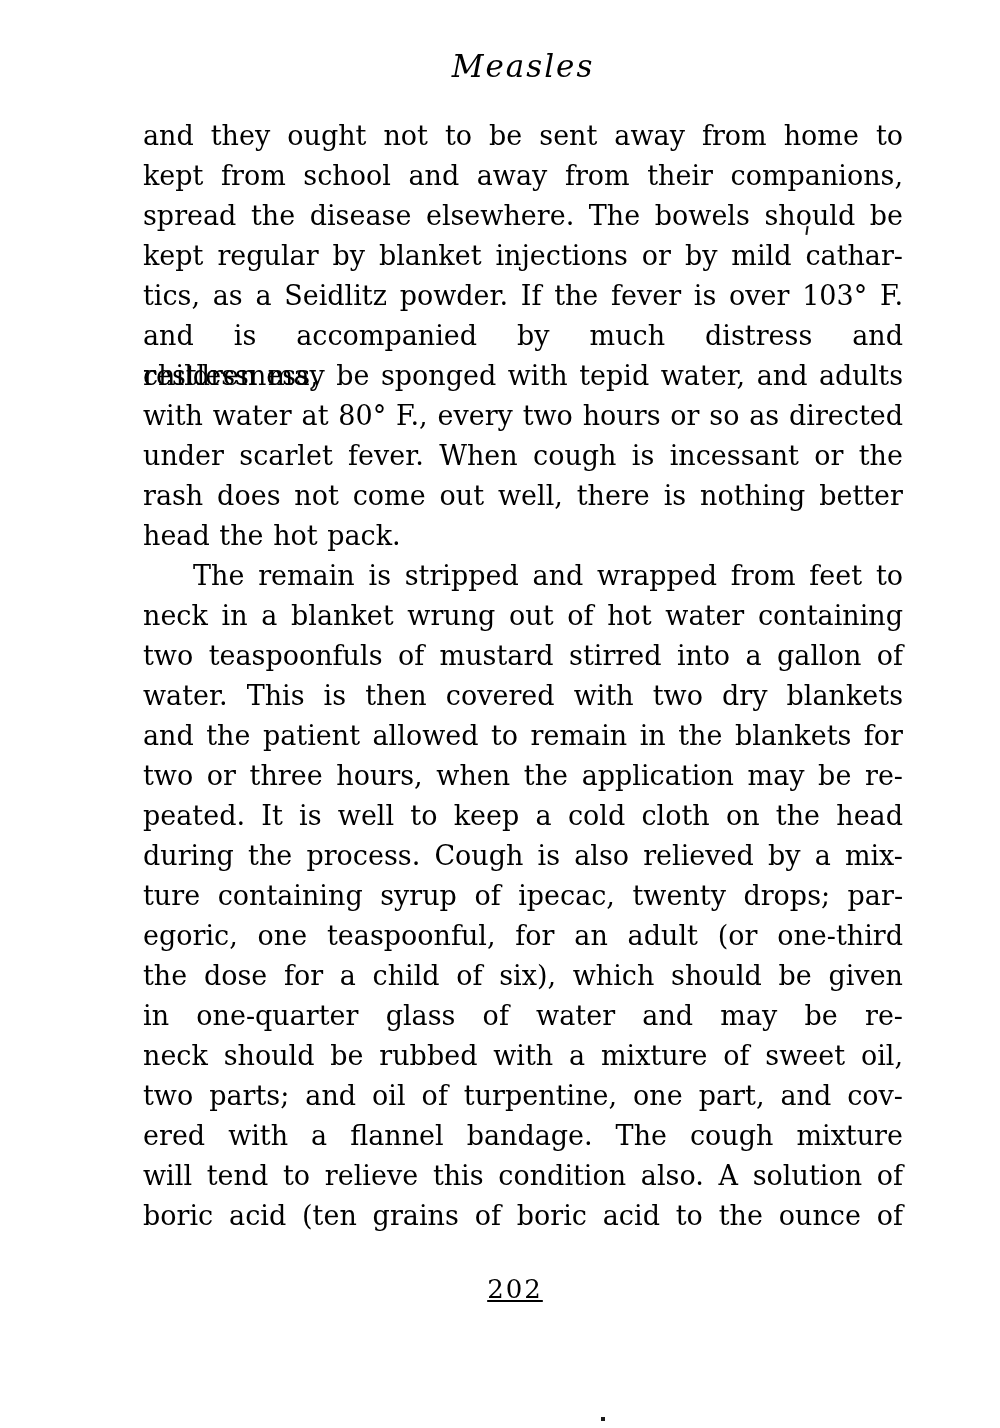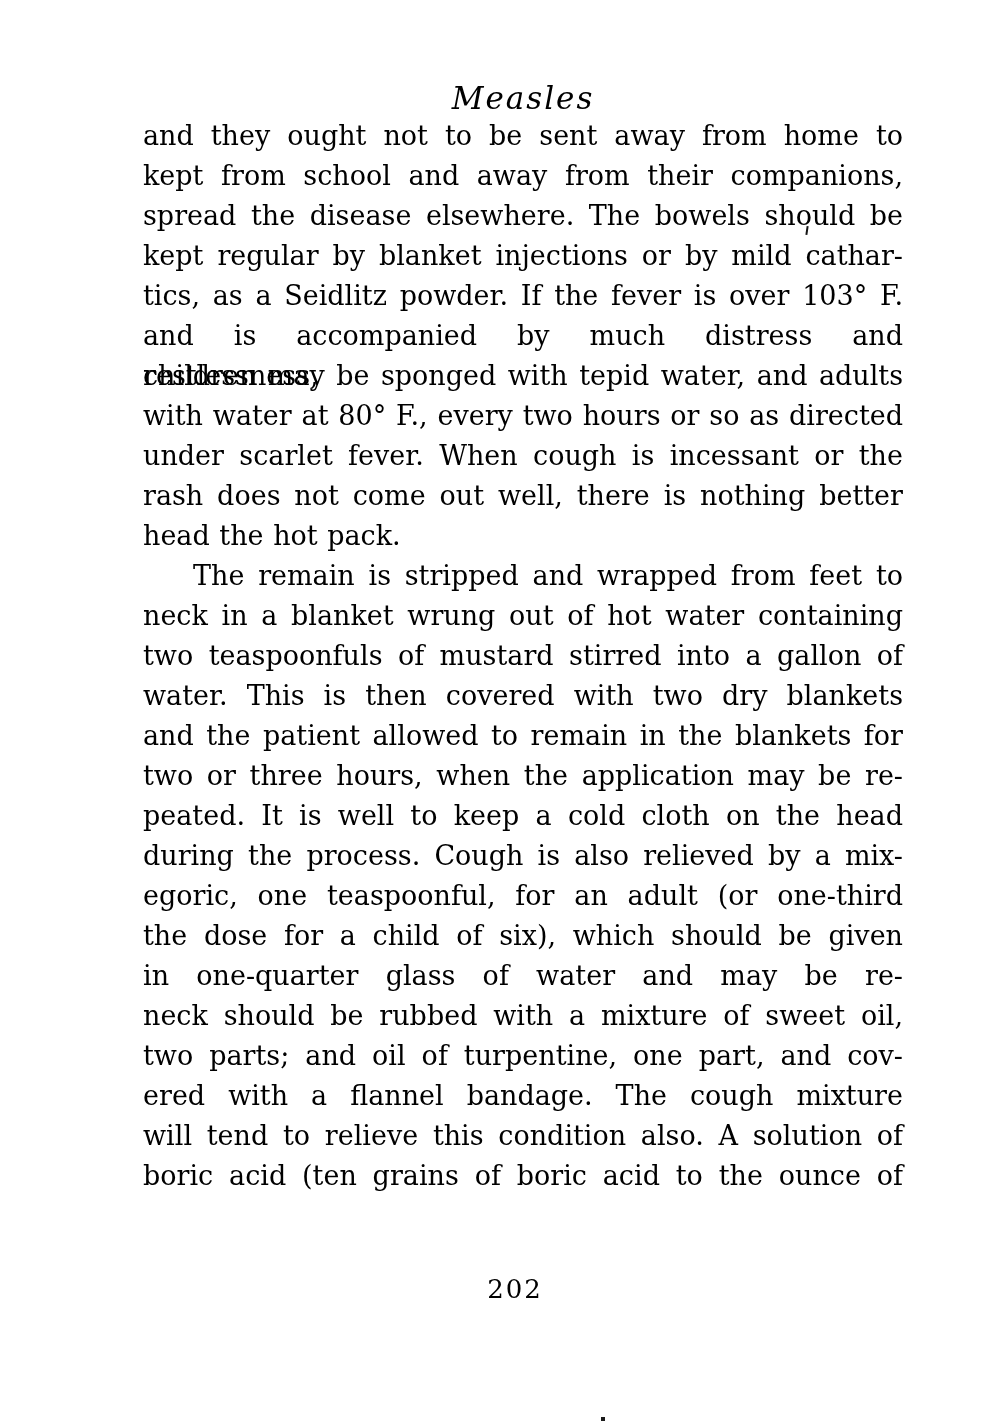--- a/index.html
+++ b/index.html
@@ -16,21 +16,20 @@
     color: var(--ink, #000000);
   }
   .running-head {
     position: absolute;
     top: 46px; left: 143px; width: 760px;
     text-align: center;
     font-style: italic;
     font-size: 31px;
     letter-spacing: 2px;
     line-height: 40px;
-    margin-top: 32px;
   }
   .body-block {
     position: absolute;
     top: 116px; left: 143px; width: 760px;
   }
   .line {
     font-size: 27px;
     line-height: 40px;
     height: 40px;
     text-align: justify;
@@ -42,20 +41,21 @@
   }
   .line.no-justify { text-align-last: left; }
   .line.indent { padding-left: 50px; }
   .folio {
     position: absolute;
     top: 1272px; left: 143px; width: 744px;
     text-align: center;
     font-size: 26px;
     letter-spacing: 2px;
     line-height: 34px;
+    text-decoration: underline;
   }
   .speck {
     position: absolute;
     left: 601px; top: 1417px;
     width: 4px; height: 4px;
     background: #1a1a1a;
   }
   .tick {
     position: absolute;
     left: 806px; top: 226px;
@@ -86,20 +86,21 @@
       </div>
       <div>
         <div class="line indent">The remain is stripped and wrapped from feet to</div>
         <div class="line">neck in a blanket wrung out of hot water containing</div>
         <div class="line">two teaspoonfuls of mustard stirred into a gallon of</div>
         <div class="line">water. This is then covered with two dry blankets</div>
         <div class="line">and the patient allowed to remain in the blankets for</div>
         <div class="line">two or three hours, when the application may be re-</div>
         <div class="line">peated. It is well to keep a cold cloth on the head</div>
         <div class="line">during the process. Cough is also relieved by a mix-</div>
+        <div class="line">ture containing syrup of ipecac, twenty drops; par-</div>
         <div class="line">egoric, one teaspoonful, for an adult (or one-third</div>
         <div class="line">the dose for a child of six), which should be given</div>
         <div class="line">in one-quarter glass of water and may be re-</div>
         <div class="line">neck should be rubbed with a mixture of sweet oil,</div>
         <div class="line">two parts; and oil of turpentine, one part, and cov-</div>
         <div class="line">ered with a flannel bandage. The cough mixture</div>
         <div class="line">will tend to relieve this condition also. A solution of</div>
         <div class="line">boric acid (ten grains of boric acid to the ounce of</div>
       </div>
     </div>

